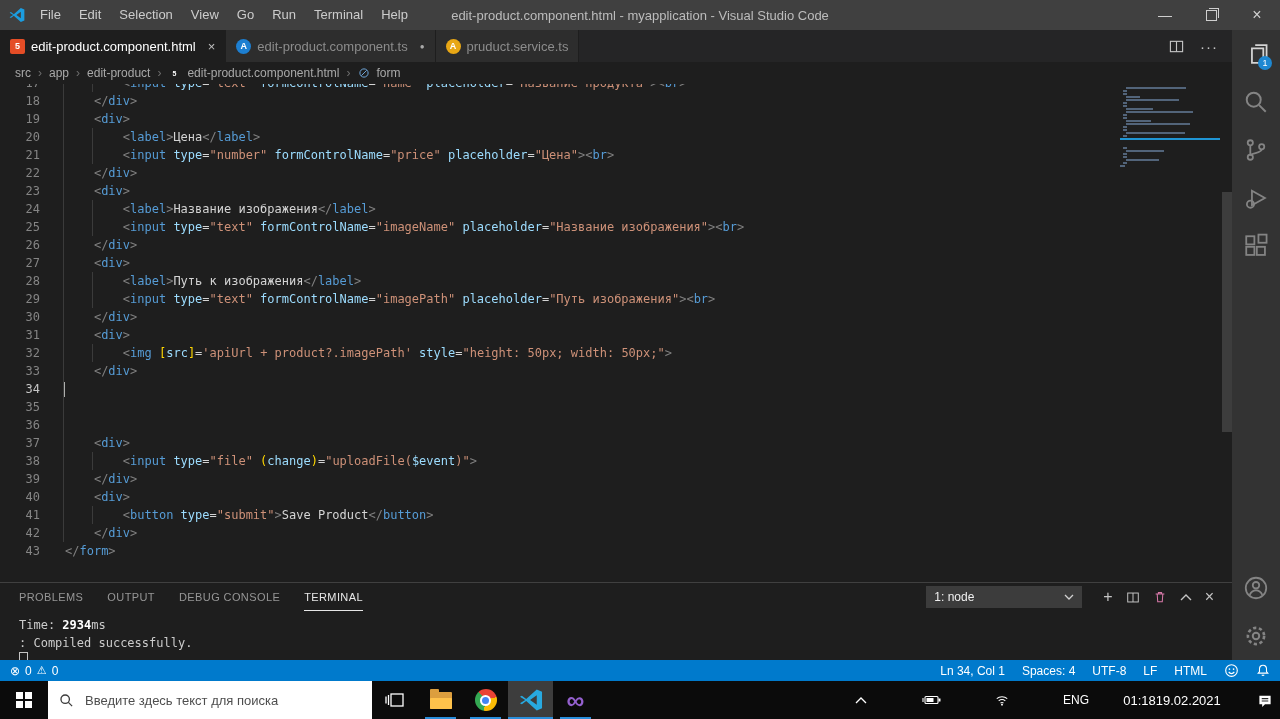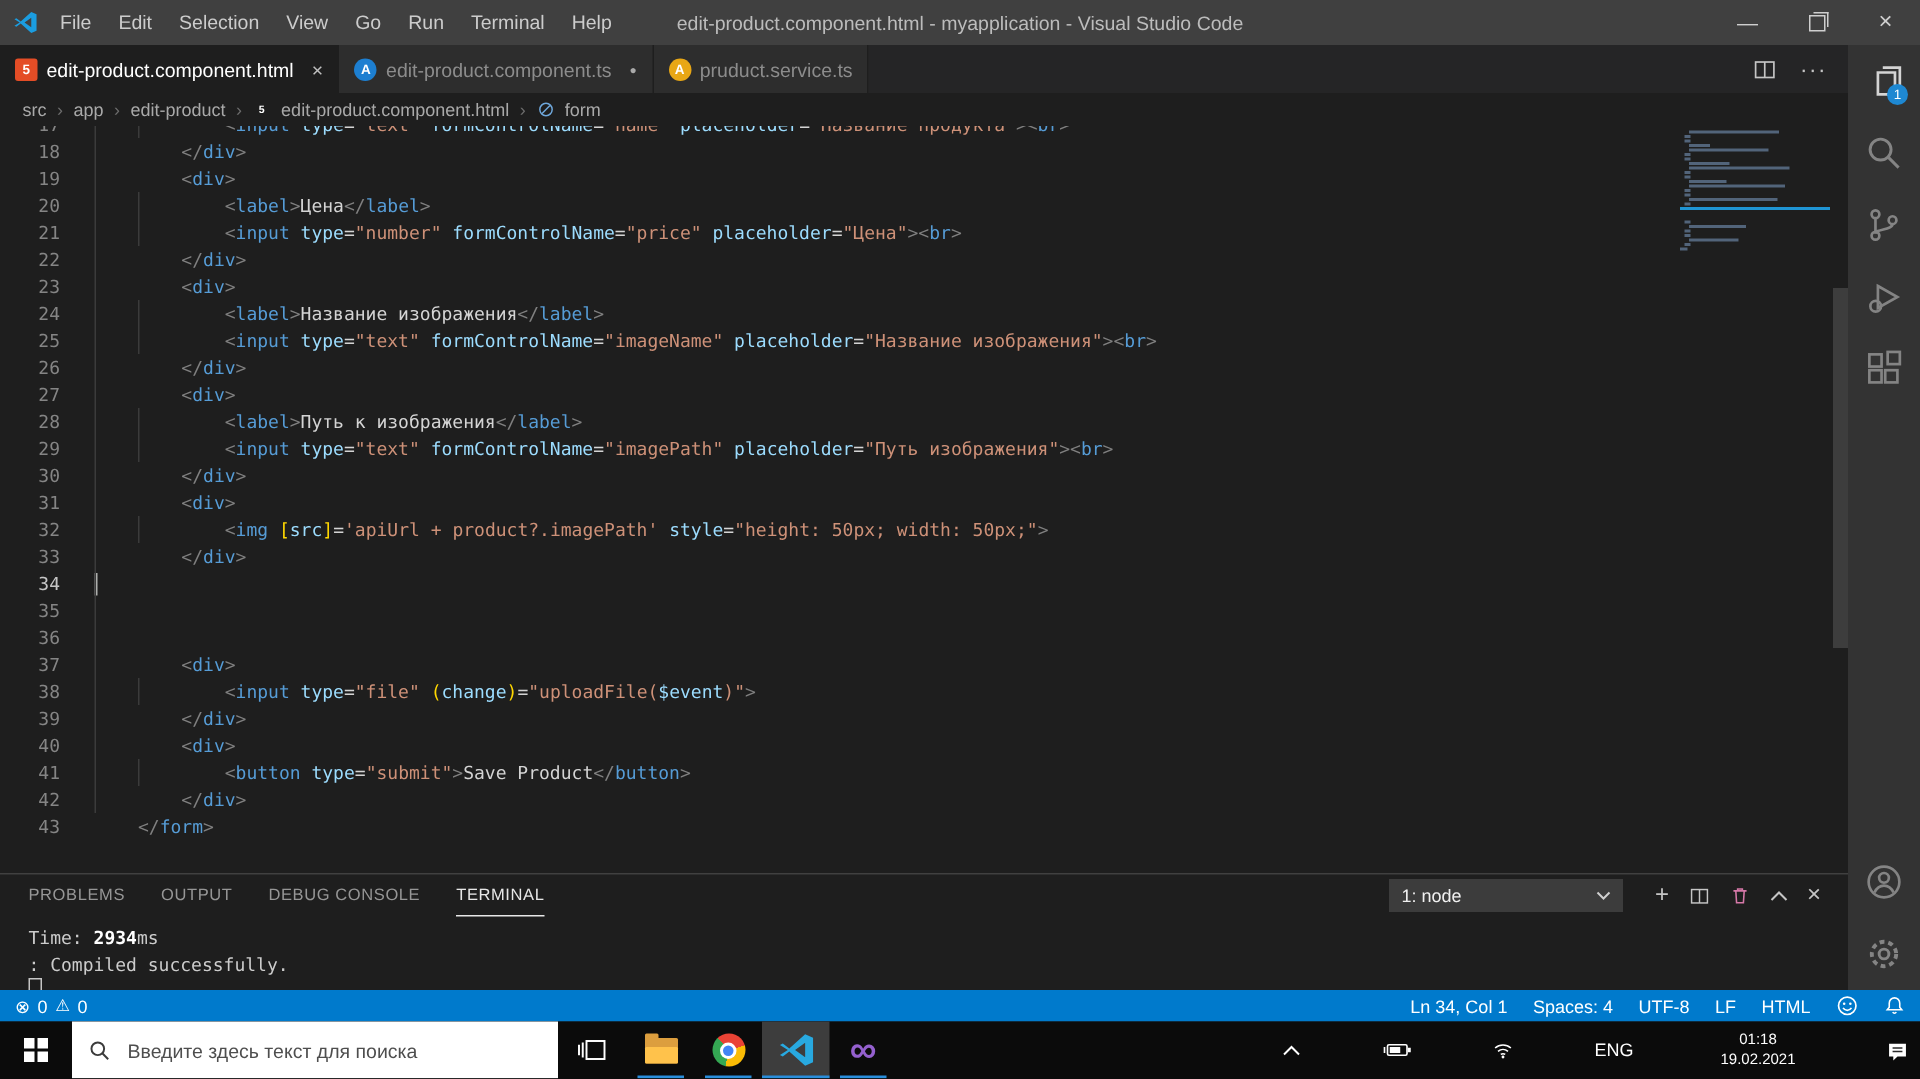--- a/index.html
+++ b/index.html
@@ -31,21 +31,21 @@
   .bc-sep{color:#6d6d6d;}
   .bicon{width:12px;height:12px;border-radius:2px;display:flex;align-items:center;justify-content:center;font-size:7px;font-weight:bold;color:#fff;}
   
   .editor{position:absolute;top:84px;left:0;width:1232px;height:498px;overflow:hidden;background:#1e1e1e;}
   #code{position:absolute;top:0;left:0;right:112px;}
   .clip{height:8px;overflow:hidden;position:relative;}
   .clip .cl{margin-top:-10px;}
   .cl{height:18px;position:relative;font-family:"DejaVu Sans Mono",monospace;font-size:12px;line-height:18px;white-space:pre;color:#d4d4d4;}
   .ln{position:absolute;left:0;top:0;width:40px;text-align:right;color:#858585;}
   .ln.cur{color:#c6c6c6;}
-  .lc{display:block;padding-left:92px;}
+  .lc{display:block;padding-left:65px;}
   .g2:after{content:"";position:absolute;left:92px;top:0;bottom:0;width:1px;background:#3b3b3b;}
   .guide0{position:absolute;left:63px;top:0;width:1px;height:458px;background:#3b3b3b;}
   .caret{position:absolute;left:63px;top:2px;width:1.5px;height:15px;background:#aeafad;}
   .tk-w{color:#d4d4d4}.tk-p{color:#808080}.tk-t{color:#569cd6}.tk-a{color:#9cdcfe}
   .tk-o{color:#d4d4d4}.tk-s{color:#ce9178}.tk-b{color:#ffd700}.tk-v{color:#9cdcfe}
   .minimap{position:absolute;top:3px;right:12px;width:100px;}
   .mrow{height:2px;margin-bottom:1px;}
   .mbar{height:2px;background:rgba(126,158,198,0.55);}
   .mcursor{height:2px;background:#1f95d4;width:100%;}
   .sb-thumb{position:absolute;right:0;top:108px;width:10px;height:240px;background:rgba(121,121,121,0.35);}
@@ -88,21 +88,21 @@
   .folder .back{position:absolute;inset:0;background:#dc9e3e;border-radius:1px;}
   .folder .back:before{content:"";position:absolute;top:-3px;left:0;width:9px;height:4px;background:#dc9e3e;border-radius:1px 1px 0 0;}
   .folder .front{position:absolute;left:0;right:0;bottom:0;height:11px;background:#ffc24b;border-radius:1px;}
   .chrome{width:22px;height:22px;border-radius:50%;background:conic-gradient(from -45deg,#ea4335 0 33%,#fbbc05 0 66%,#34a853 0 100%);position:relative;}
   .chrome:before{content:"";position:absolute;left:50%;top:50%;width:11px;height:11px;margin:-5.5px 0 0 -5.5px;border-radius:50%;background:#fff;}
   .chrome:after{content:"";position:absolute;left:50%;top:50%;width:7px;height:7px;margin:-3.5px 0 0 -3.5px;border-radius:50%;background:#4285f4;}
   .vs-logo{font-size:25px;font-weight:bold;color:#9460ce;line-height:20px;}
   .tray{margin-left:auto;display:flex;align-items:center;gap:43px;}
   .tray-item{display:flex;align-items:center;justify-content:center;height:38px;}
   .lang{width:36px;color:#fff;font-size:12px;}
-  .clock{width:70px;color:#fff;font-size:10px;text-align:center;line-height:13px;flex-direction:column;}
+  .clock{width:70px;color:#fff;font-size:13px;text-align:center;line-height:13px;flex-direction:row;}
   svg{display:block;}
 </style>
 </head>
 <body>
 
 <div class="screen">
 
   <div class="titlebar">
     <span class="tb-logo">
       <svg width="16" height="16" viewBox="0 0 100 100">

